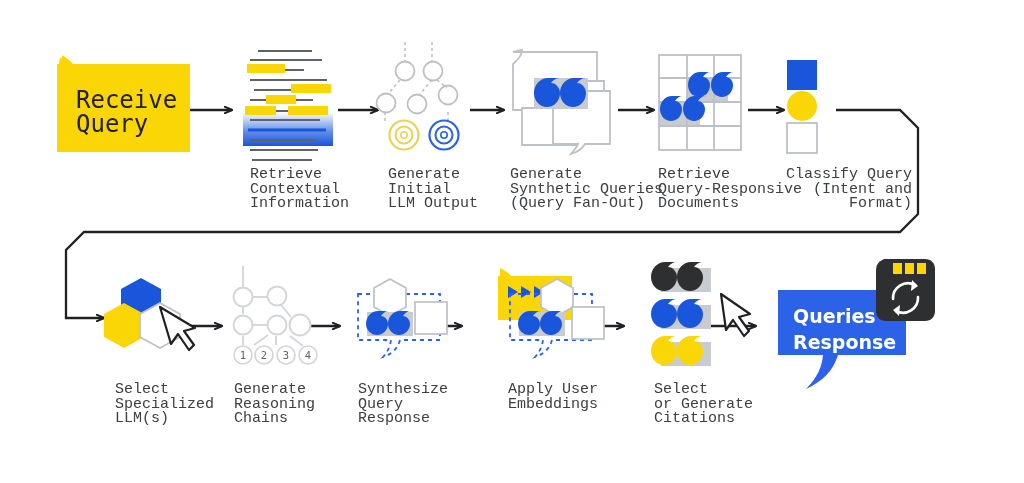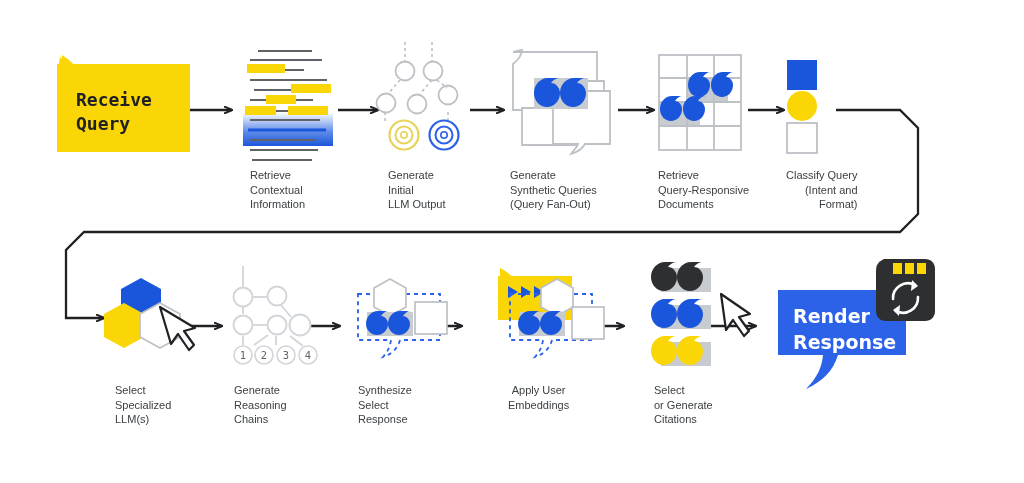--- a/index.html
+++ b/index.html
@@ -15,32 +15,32 @@
     overflow: hidden;
   }
   #canvas {
     position: absolute;
     left: 0; top: 0;
     width: 1024px;
     height: 483px;
   }
   .step-label {
     position: absolute;
-    font-family: Liberation Sans, sans-serif;
-    font-size: 11px;
+    font-family: Liberation Mono, monospace;
+    font-size: 15px;
     line-height: 14.5px;
     color: #3c4043;
     white-space: pre;
     letter-spacing: 0px;
   }
   .terminal-label {
     position: absolute;
     font-family: "DejaVu Sans Mono", "Liberation Mono", monospace;
-    font-weight: bold;
-    font-size: 18px;
+    font-weight: normal;
+    font-size: 24px;
     line-height: 24px;
     white-space: pre;
   }
   #receive-query-label {
     left: 76px;
     top: 88px;
     color: #202124;
   }
   #render-response-label {
     left: 793px;
@@ -286,21 +286,21 @@
       </g>
       <path d="M912,280 L918,286 L911,291 Z" fill="#ffffff"></path>
       <path d="M899,316 L893,310 L900,305 Z" fill="#ffffff"></path>
     </g>
   </g>
 </svg>
 
 <div class="terminal-label" id="receive-query-label">Receive
 Query</div>
 
-<div class="terminal-label" id="render-response-label">Render
+<div class="terminal-label" id="render-response-label">Queries
 Response</div>
 
 <div class="step-label" style="left:250px; top:168px;">Retrieve
 Contextual
 Information</div>
 
 <div class="step-label" style="left:388px; top:168px;">Generate
 Initial
 LLM Output</div>
 
@@ -318,21 +318,21 @@
 
 <div class="step-label" style="left:115px; top:383px;">Select
 Specialized
 LLM(s)</div>
 
 <div class="step-label" style="left:234px; top:383px;">Generate
 Reasoning
 Chains</div>
 
 <div class="step-label" style="left:358px; top:383px;">Synthesize
-Select
+Query
 Response</div>
 
 <div class="step-label" style="left:508px; top:383px;text-align:center;">Apply User
 Embeddings</div>
 
 <div class="step-label" style="left:654px; top:383px;">Select
 or Generate
 Citations</div>
 
 </body></html>

